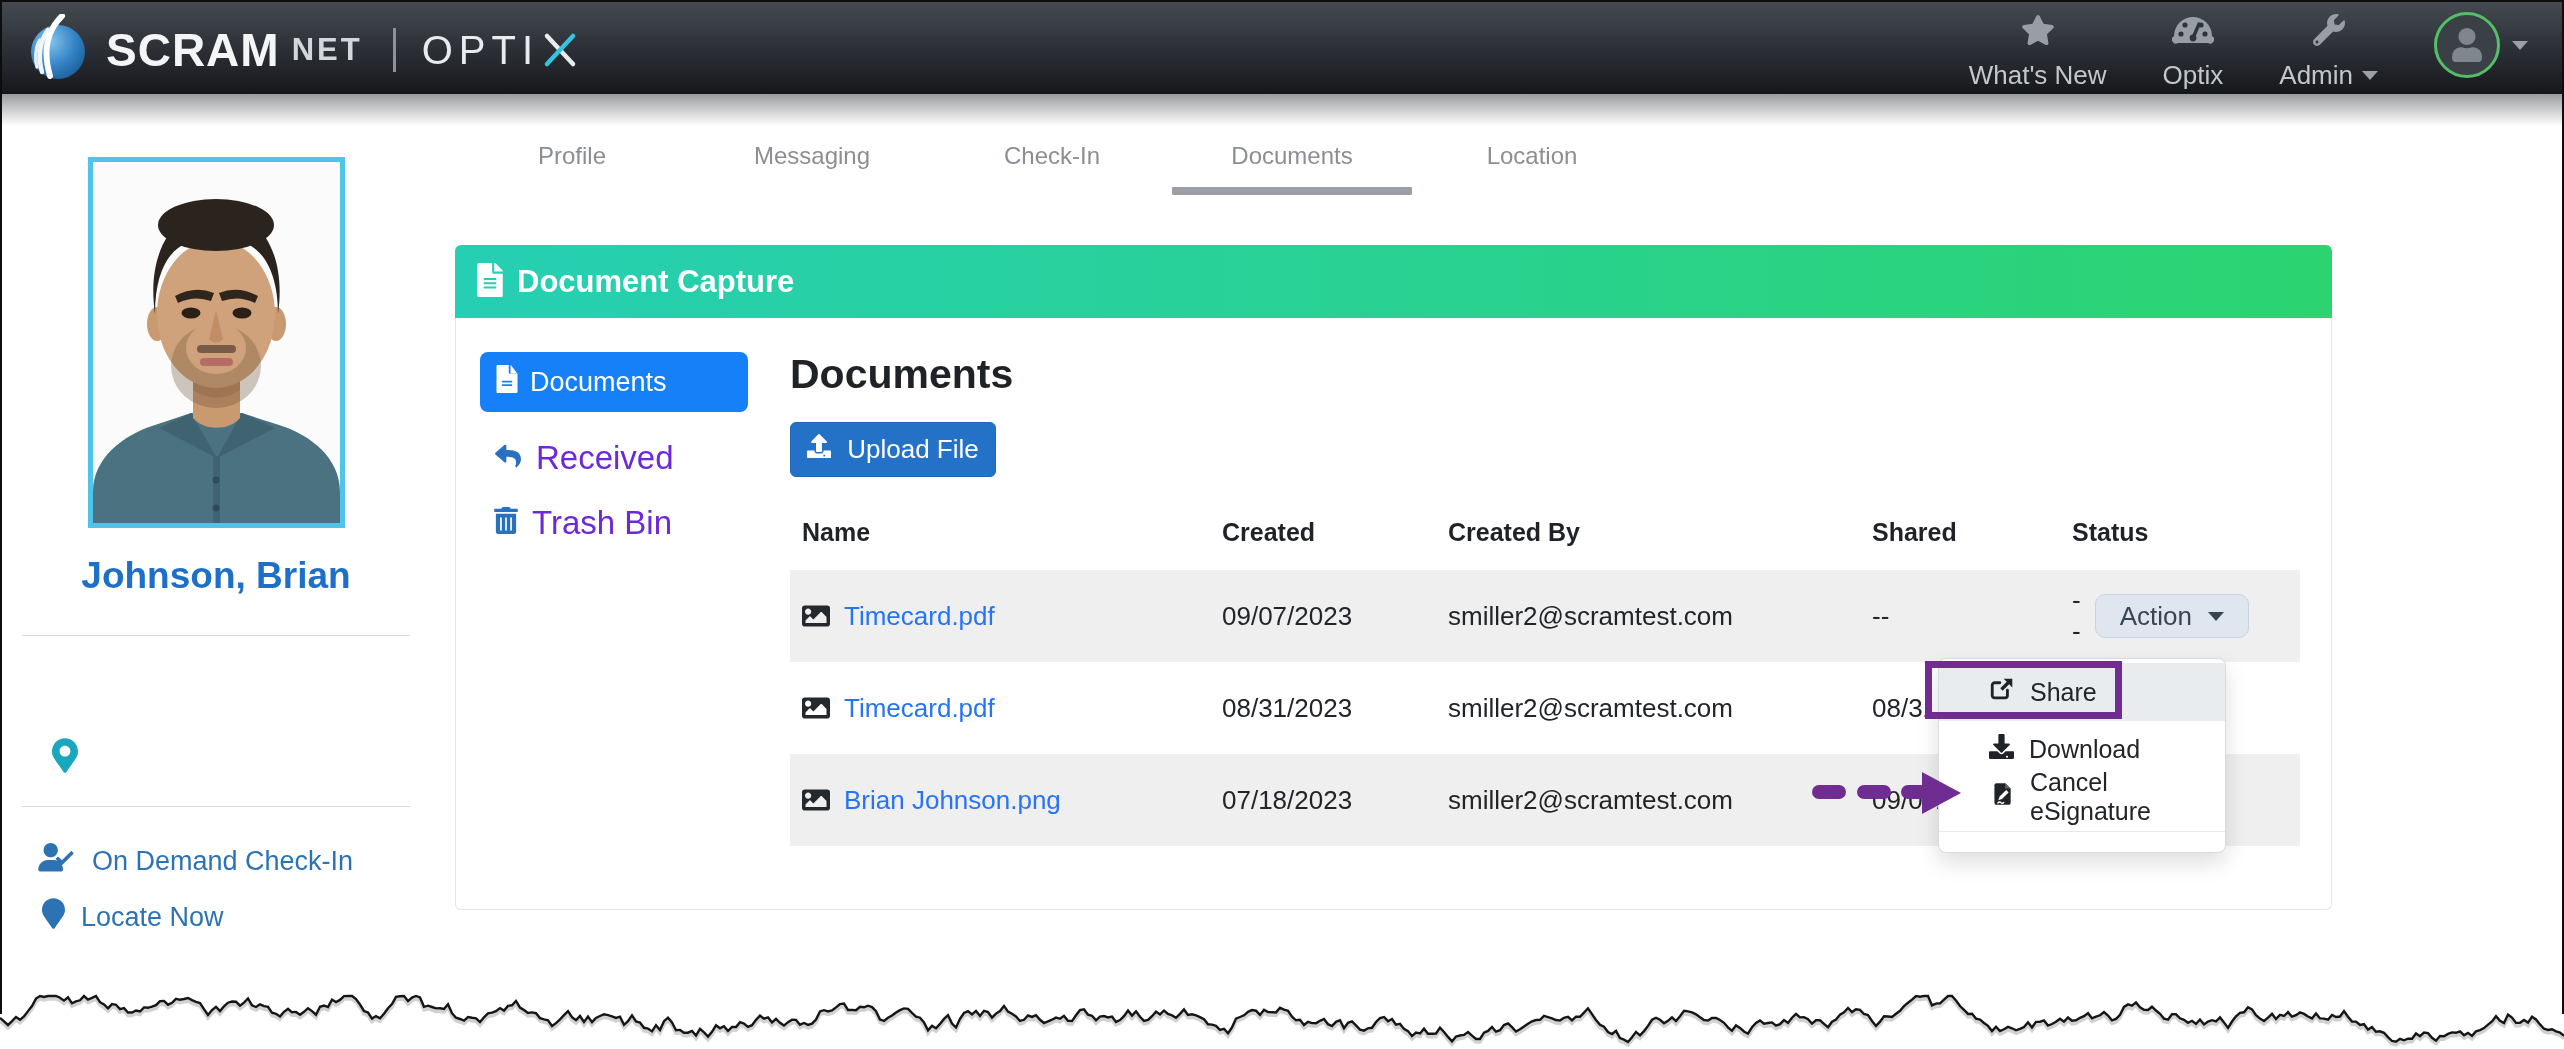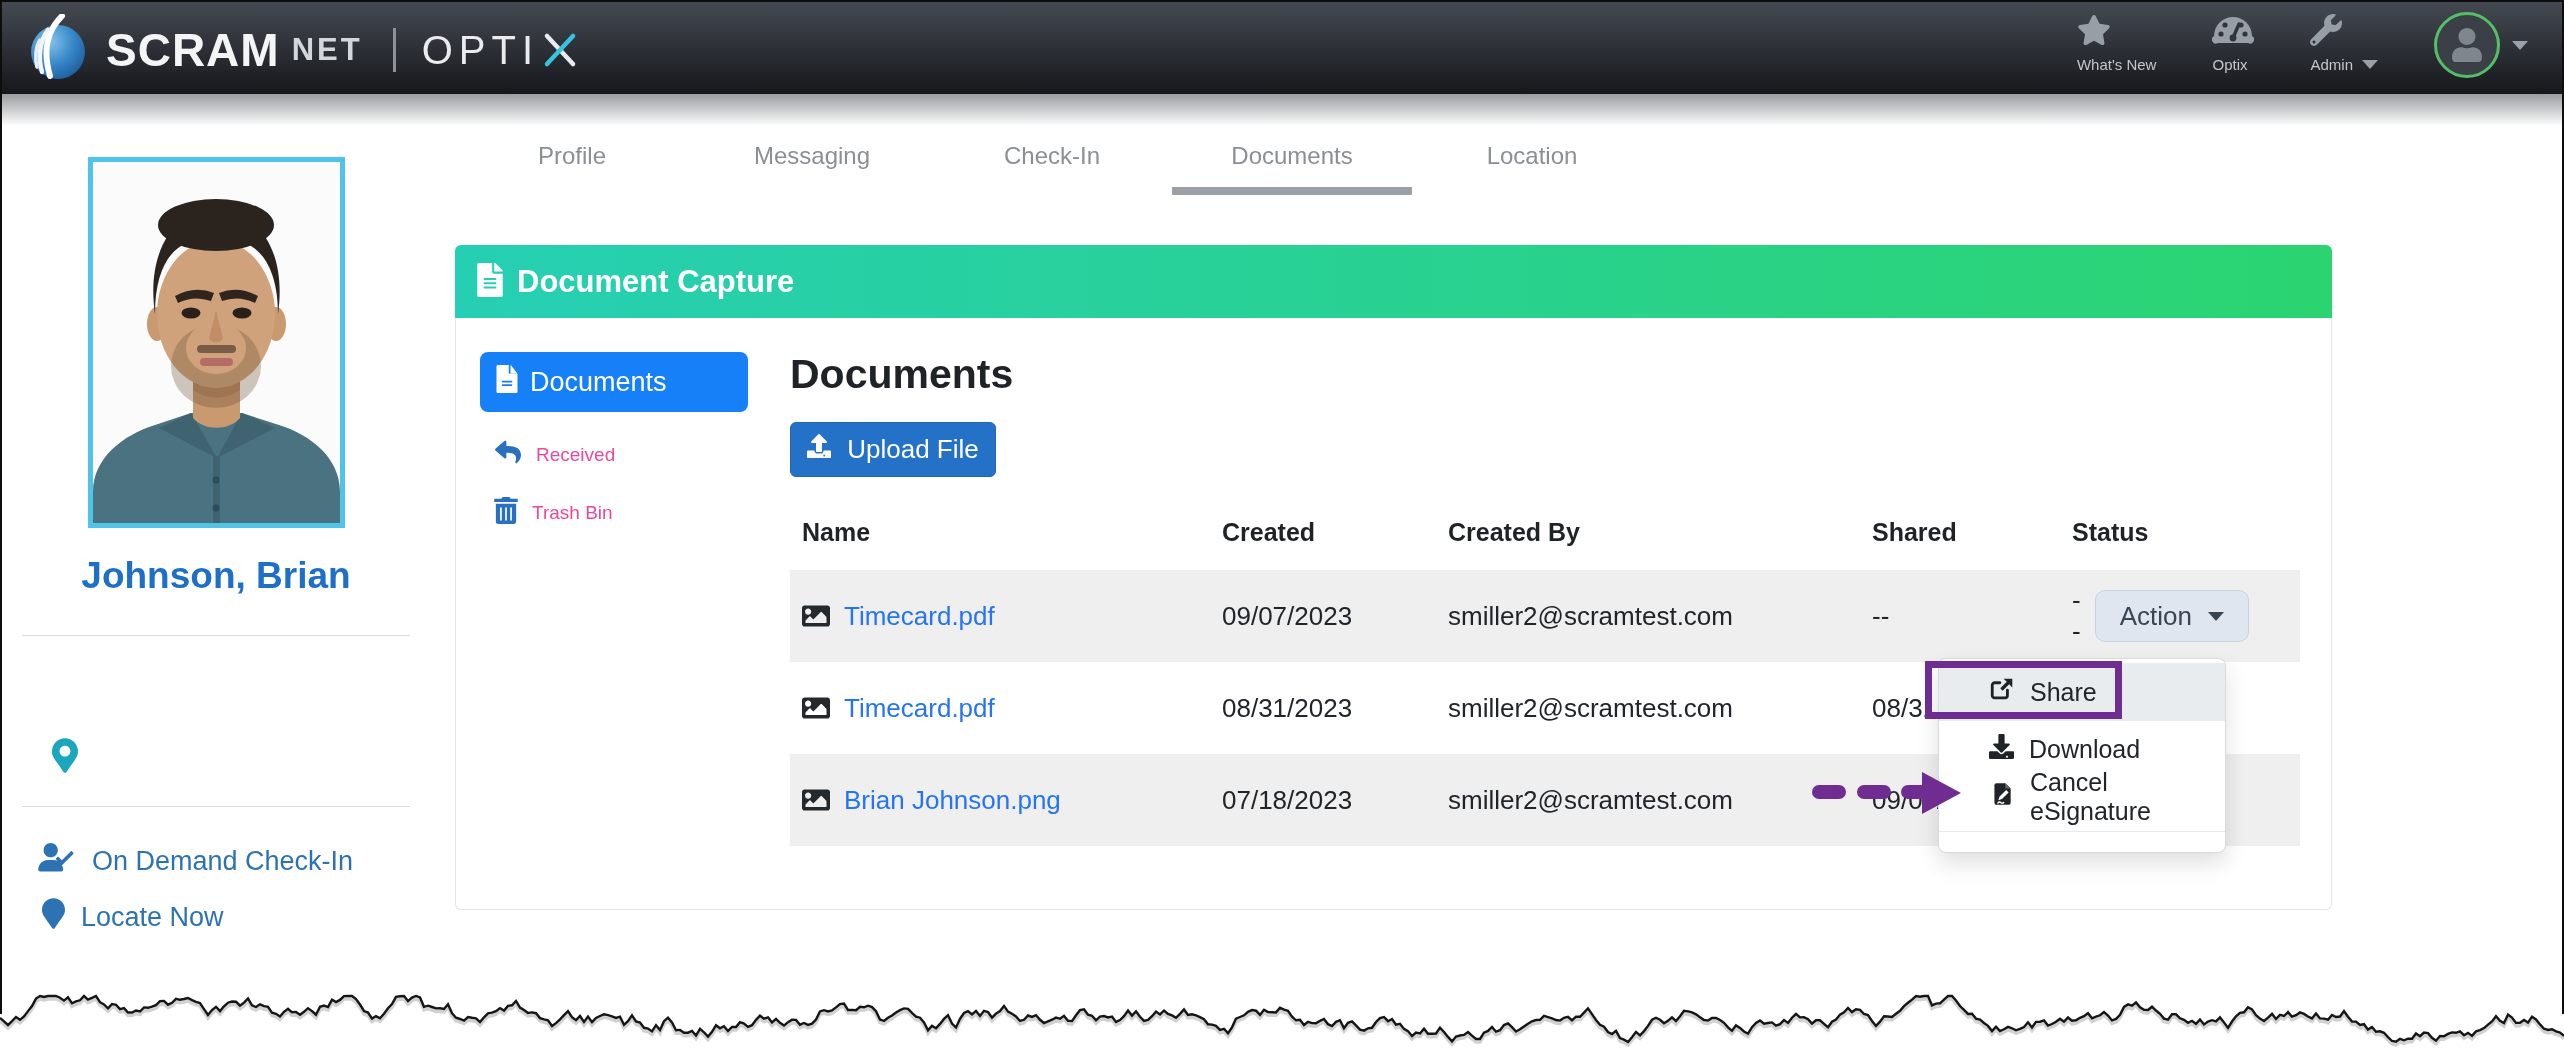--- a/index.html
+++ b/index.html
@@ -12,21 +12,21 @@
           background:linear-gradient(#454a52,#15171b);z-index:10;padding-left:12px;}
   .nav-shadow{position:absolute;left:2px;top:94px;right:2px;height:32px;
           background:linear-gradient(rgba(70,75,80,.55),rgba(255,255,255,0));}
   .brand{position:absolute;left:26px;top:12px;display:flex;align-items:center;gap:16px;}
   .brand-text{display:flex;align-items:center;gap:10px;}
   .t-scram{font-size:46px;font-weight:800;color:#f4f5f6;letter-spacing:1px;}
   .t-net{font-size:31px;font-weight:700;color:#d3d6da;letter-spacing:3px;margin-left:2px;}
   .t-sep{width:3px;height:44px;background:#8d9299;margin:0 16px 0 20px;}
   .t-optix{font-size:40px;font-weight:300;color:#e9ebee;letter-spacing:6px;display:flex;align-items:center;}
   .nav-right{position:absolute;right:34px;top:8px;display:flex;align-items:flex-start;gap:56px;}
-  .nav-item{display:flex;flex-direction:column;gap:7px;font-size:15px;color:#c3c7cc;padding-top:4px;}
+  .nav-item{display:flex;flex-direction:column;align-items:center;gap:7px;font-size:26px;color:#c3c7cc;padding-top:4px;}
   .nav-item svg{fill:#989ea5;}
   .lblrow{display:flex;align-items:center;gap:9px;}
   .caret{width:0;height:0;border-left:8px solid transparent;border-right:8px solid transparent;border-top:9px solid #9aa0a7;}
   .account{display:flex;align-items:center;gap:12px;margin-top:2px;}
   .avatar{width:60px;height:60px;border-radius:50%;background:#3a4046;border:3px solid #55bE68;
           display:flex;align-items:center;justify-content:center;}
   .avatar svg{fill:#7f868d;}
 
   
   .photo{position:absolute;left:88px;top:157px;width:257px;height:371px;border:5px solid #4fc3e8;
@@ -53,42 +53,42 @@
           padding-left:22px;box-sizing:border-box;gap:14px;}
   .banner-title{font-size:31px;font-weight:700;color:#fff;}
   .card{position:absolute;left:455px;top:318px;width:1877px;height:592px;background:#fff;
         border:1px solid #e2e5e9;border-top:none;border-radius:0 0 6px 6px;box-sizing:border-box;}
 
   
   .subnav{position:absolute;left:480px;top:352px;width:268px;}
   .subnav-active{width:268px;height:60px;background:#1680f8;border-radius:8px;color:#fff;
                  display:flex;align-items:center;gap:12px;padding-left:16px;box-sizing:border-box;
                  font-size:27px;cursor:pointer;}
-  .subnav-link{display:flex;align-items:center;gap:14px;font-size:19px;color:#ec4899;
+  .subnav-link{display:flex;align-items:center;gap:14px;font-size:33px;color:#6d28d9;
                margin:27px 0 0 14px;cursor:pointer;}
   .subnav-link svg{fill:#2a70c0;}
 
   
   .main{position:absolute;left:790px;top:352px;width:1512px;}
   .heading{font-size:41px;font-weight:700;color:#1f2328;line-height:1.1;}
   .upload-btn{margin-top:25px;width:206px;height:55px;background:#2372c8;border:1px solid #2167b5;border-radius:6px;
               color:#fff;font-size:26px;display:flex;align-items:center;justify-content:center;gap:16px;cursor:pointer;}
   .upload-btn svg{fill:#fff;}
 
   .table{margin-top:33px;width:1510px;}
   .thead,.tr{display:grid;grid-template-columns:420px 226px 424px 200px 240px;}
   .thead{height:44px;align-items:center;margin-bottom:16px;}
   .th{font-size:25px;font-weight:700;padding-left:12px;color:#1f2328;}
   .tr{height:92px;align-items:center;}
   .tr.stripe{background:#efefef;}
   .td{font-size:26px;padding-left:12px;display:flex;align-items:center;gap:14px;color:#212529;}
   .doclink{color:#2474f5;cursor:pointer;}
   .td svg.img-i{fill:#24292e;flex:0 0 auto;}
   .cell-sa{justify-content:space-between;padding-right:70px;}
-  .action-btn{height:52px;padding:0 24px;background:#dfe6f0;border:1px solid #c6d2e2;border-radius:10px;
+  .action-btn{height:44px;padding:0 24px;background:#dfe6f0;border:1px solid #c6d2e2;border-radius:10px;
               font-size:26px;color:#3a4554;display:flex;align-items:center;gap:16px;cursor:pointer;
               font-family:inherit;}
   .action-btn .caret{border-top-color:#3a4554;}
 
   
   .menu{position:absolute;left:1938px;top:658px;width:288px;background:#fff;border:1px solid #d7dadf;
         border-radius:8px;box-shadow:0 10px 22px rgba(0,0,0,.13);z-index:30;box-sizing:border-box;
         padding:4px 0 10px 0;}
   .menu-item{height:48px;display:flex;align-items:center;gap:15px;padding-left:50px;font-size:25px;
              color:#212529;cursor:pointer;}

